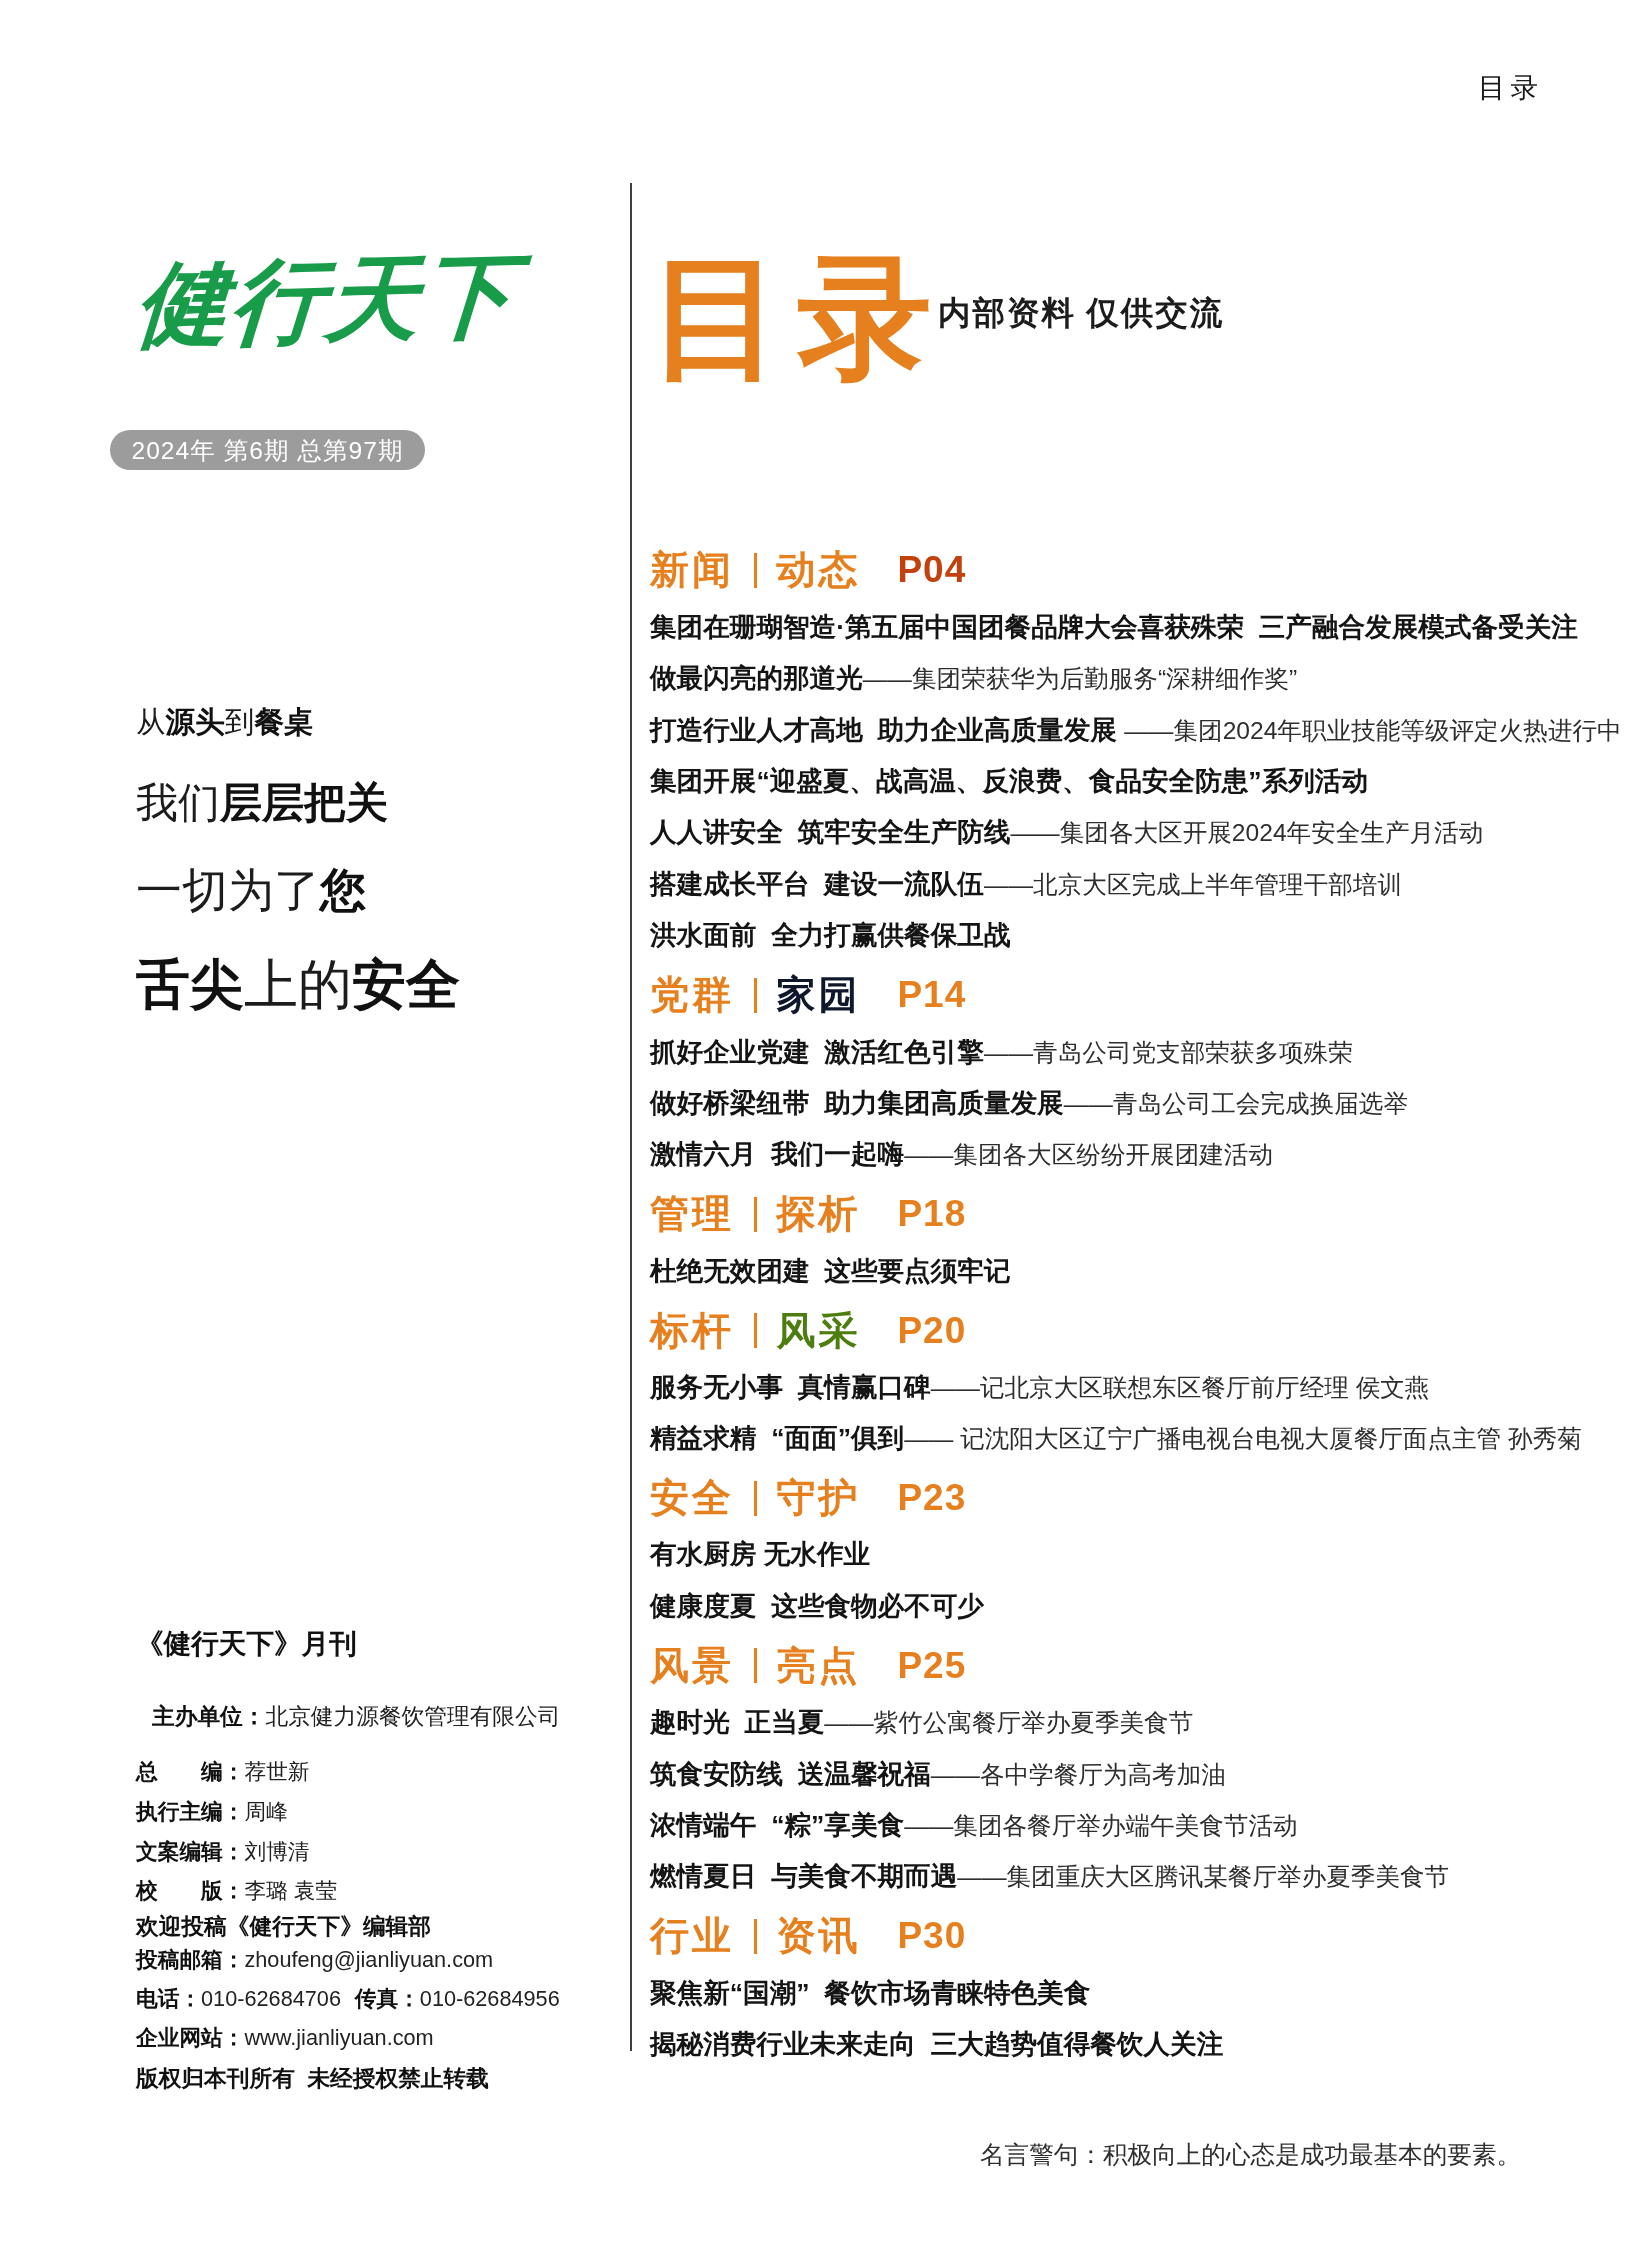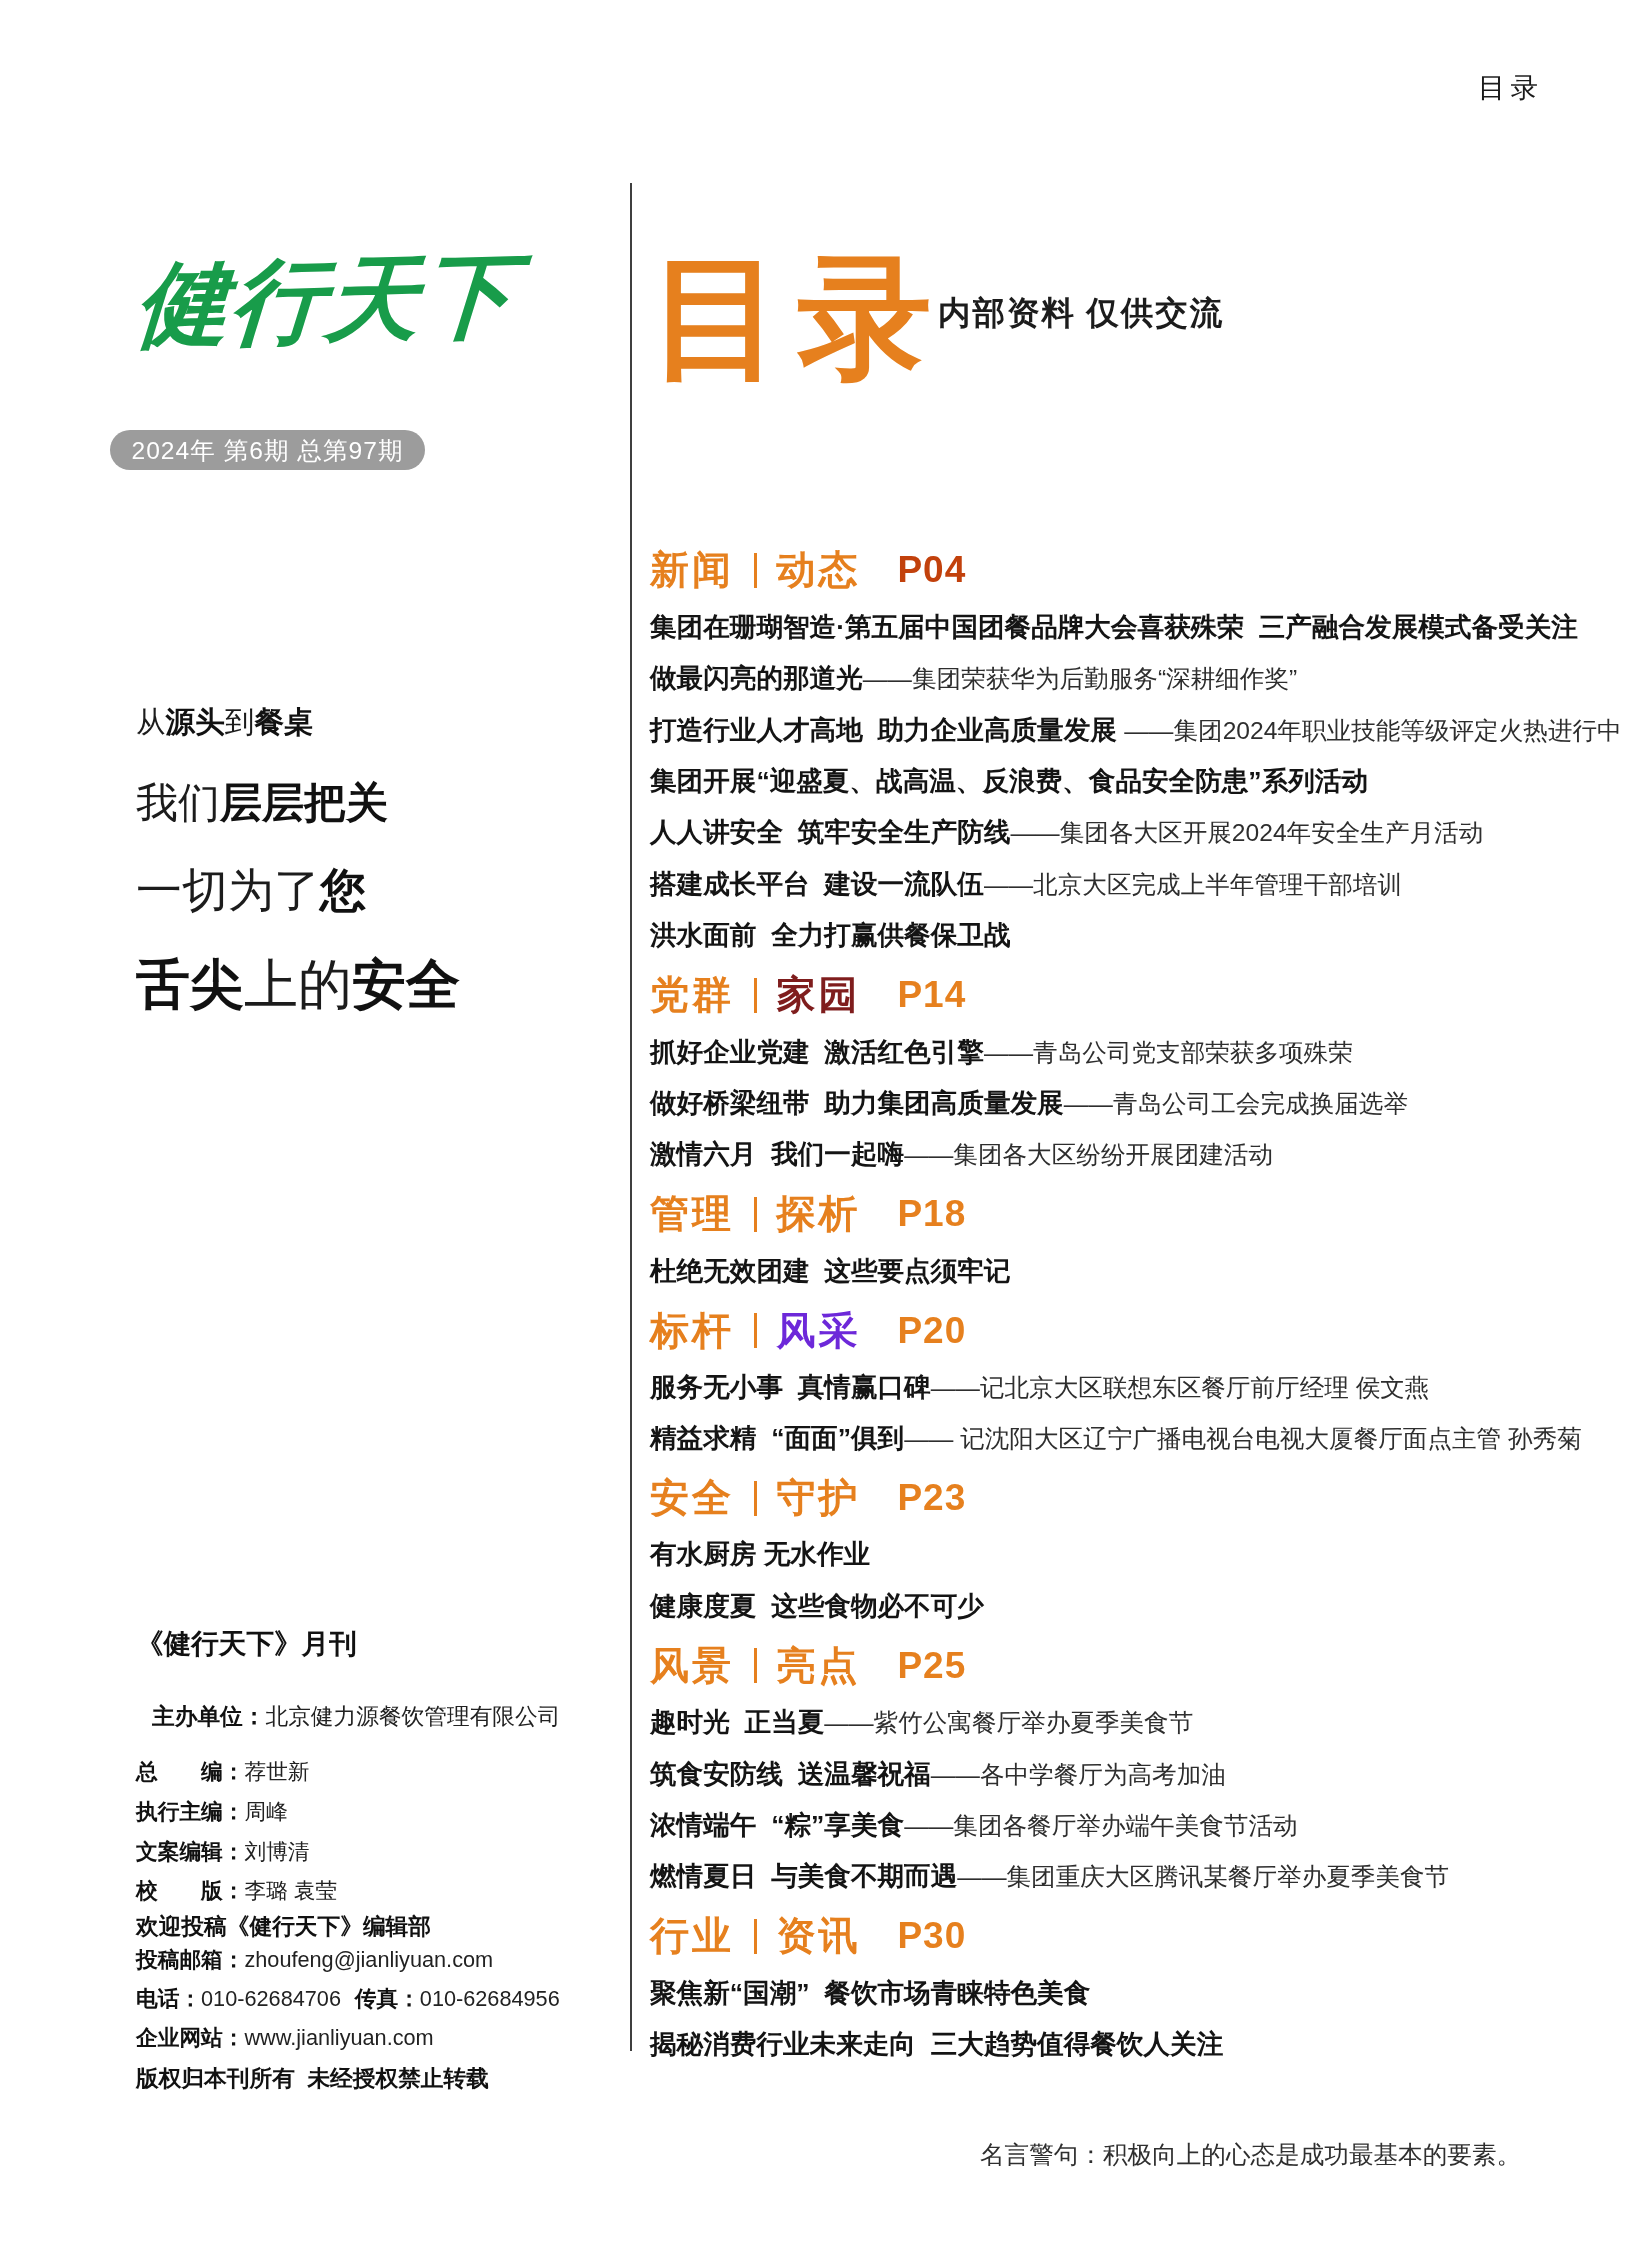--- a/index.html
+++ b/index.html
@@ -121,41 +121,41 @@
         <div class="article"><span class="t">打造行业人才高地  助力企业高质量发展 </span><span class="s">——集团2024年职业技能等级评定火热进行中</span></div>
         <div class="article"><span class="t">集团开展“迎盛夏、战高温、反浪费、食品安全防患”系列活动</span></div>
         <div class="article"><span class="t">人人讲安全  筑牢安全生产防线</span><span class="s">——集团各大区开展2024年安全生产月活动</span></div>
         <div class="article"><span class="t">搭建成长平台  建设一流队伍</span><span class="s">——北京大区完成上半年管理干部培训</span></div>
         <div class="article"><span class="t">洪水面前  全力打赢供餐保卫战</span></div>
       </div>
       <div class="section">
         <div class="section-header">
           <span class="section-cat" style="color: rgb(230, 128, 30);">党群</span>
           <span class="section-sep" style="background: rgb(230, 128, 30);"></span>
-          <span class="section-cat" style="color: #7f1d1d;">家园</span>
+          <span class="section-cat" style="color: #0f172a;">家园</span>
           <span class="section-page" style="color: rgb(230, 128, 30);">P14</span>
         </div>
         <div class="article"><span class="t">抓好企业党建  激活红色引擎</span><span class="s">——青岛公司党支部荣获多项殊荣</span></div>
         <div class="article"><span class="t">做好桥梁纽带  助力集团高质量发展</span><span class="s">——青岛公司工会完成换届选举</span></div>
         <div class="article"><span class="t">激情六月  我们一起嗨</span><span class="s">——集团各大区纷纷开展团建活动</span></div>
       </div>
       <div class="section">
         <div class="section-header">
           <span class="section-cat" style="color: rgb(230, 128, 30);">管理</span>
           <span class="section-sep" style="background: rgb(230, 128, 30);"></span>
           <span class="section-cat" style="color: rgb(230, 128, 30);">探析</span>
           <span class="section-page" style="color: rgb(230, 128, 30);">P18</span>
         </div>
         <div class="article"><span class="t">杜绝无效团建  这些要点须牢记</span></div>
       </div>
       <div class="section">
         <div class="section-header">
           <span class="section-cat" style="color: rgb(230, 128, 30);">标杆</span>
           <span class="section-sep" style="background: rgb(230, 128, 30);"></span>
-          <span class="section-cat" style="color: #6d28d9;">风采</span>
+          <span class="section-cat" style="color: #4d7c0f;">风采</span>
           <span class="section-page" style="color: rgb(230, 128, 30);">P20</span>
         </div>
         <div class="article"><span class="t">服务无小事  真情赢口碑</span><span class="s">——记北京大区联想东区餐厅前厅经理 侯文燕</span></div>
         <div class="article"><span class="t">精益求精  “面面”俱到</span><span class="s">—— 记沈阳大区辽宁广播电视台电视大厦餐厅面点主管 孙秀菊</span></div>
       </div>
       <div class="section">
         <div class="section-header">
           <span class="section-cat" style="color: rgb(230, 128, 30);">安全</span>
           <span class="section-sep" style="background: rgb(230, 128, 30);"></span>
           <span class="section-cat" style="color: rgb(230, 128, 30);">守护</span>

